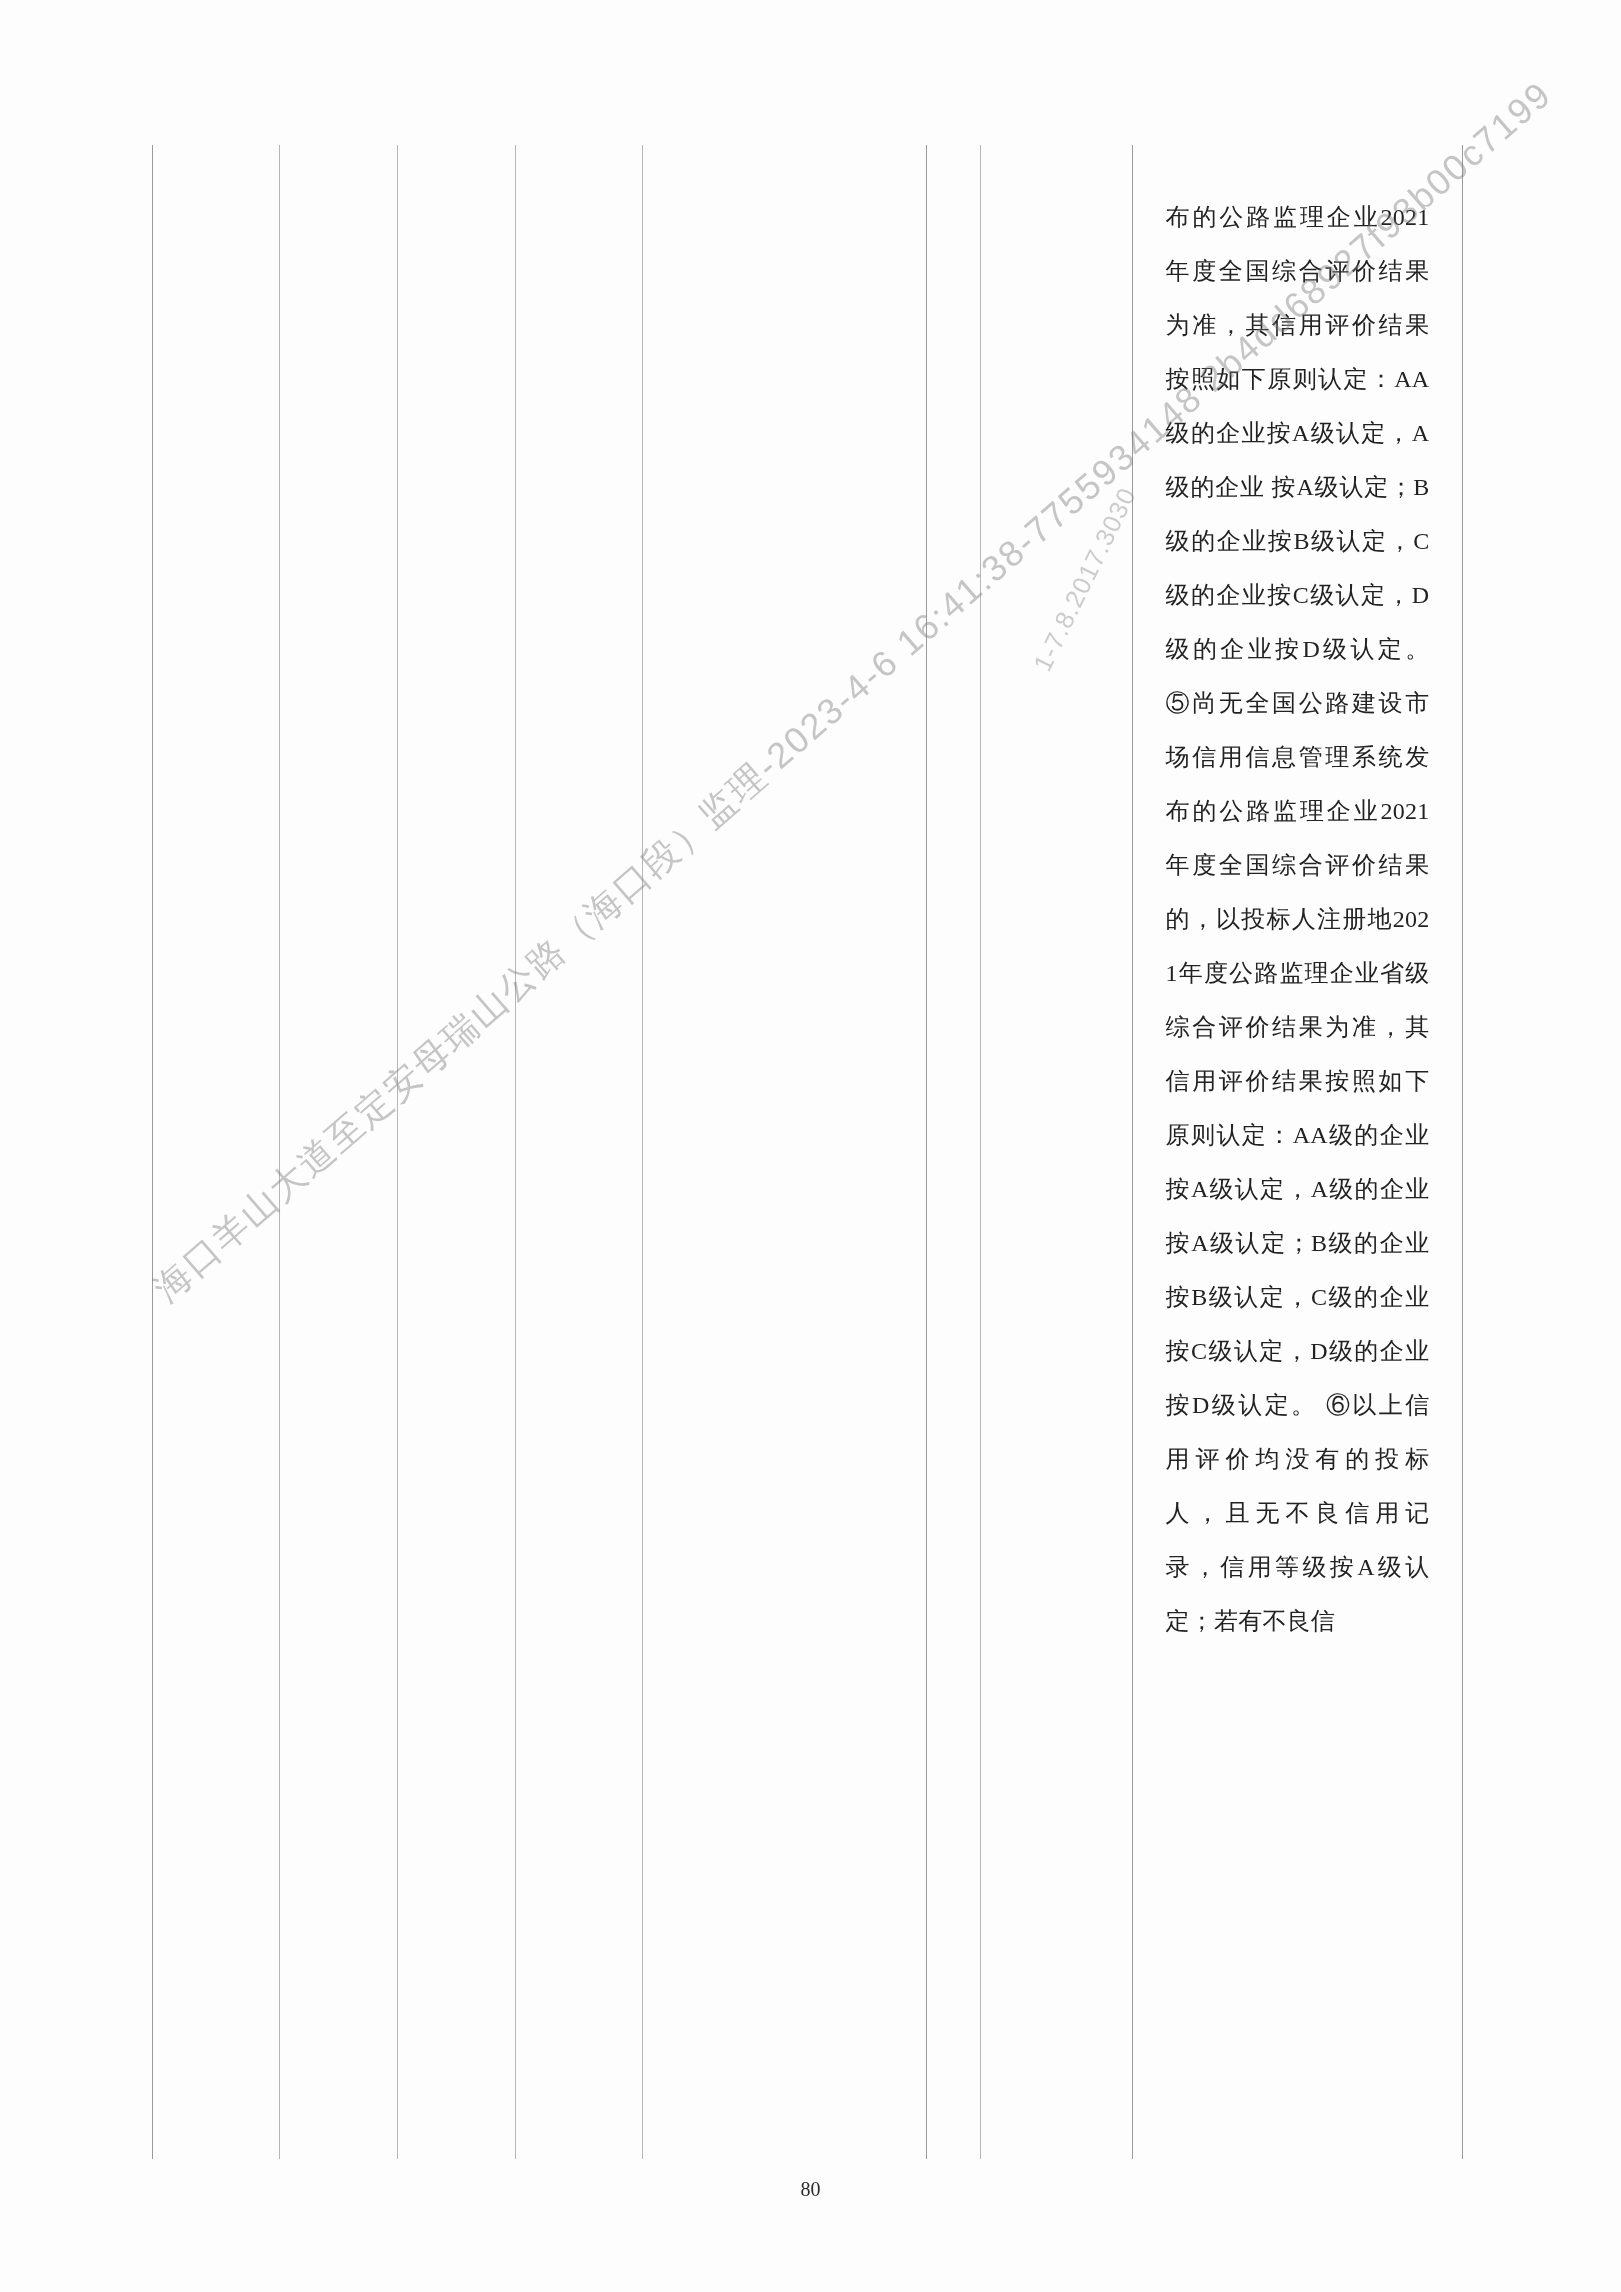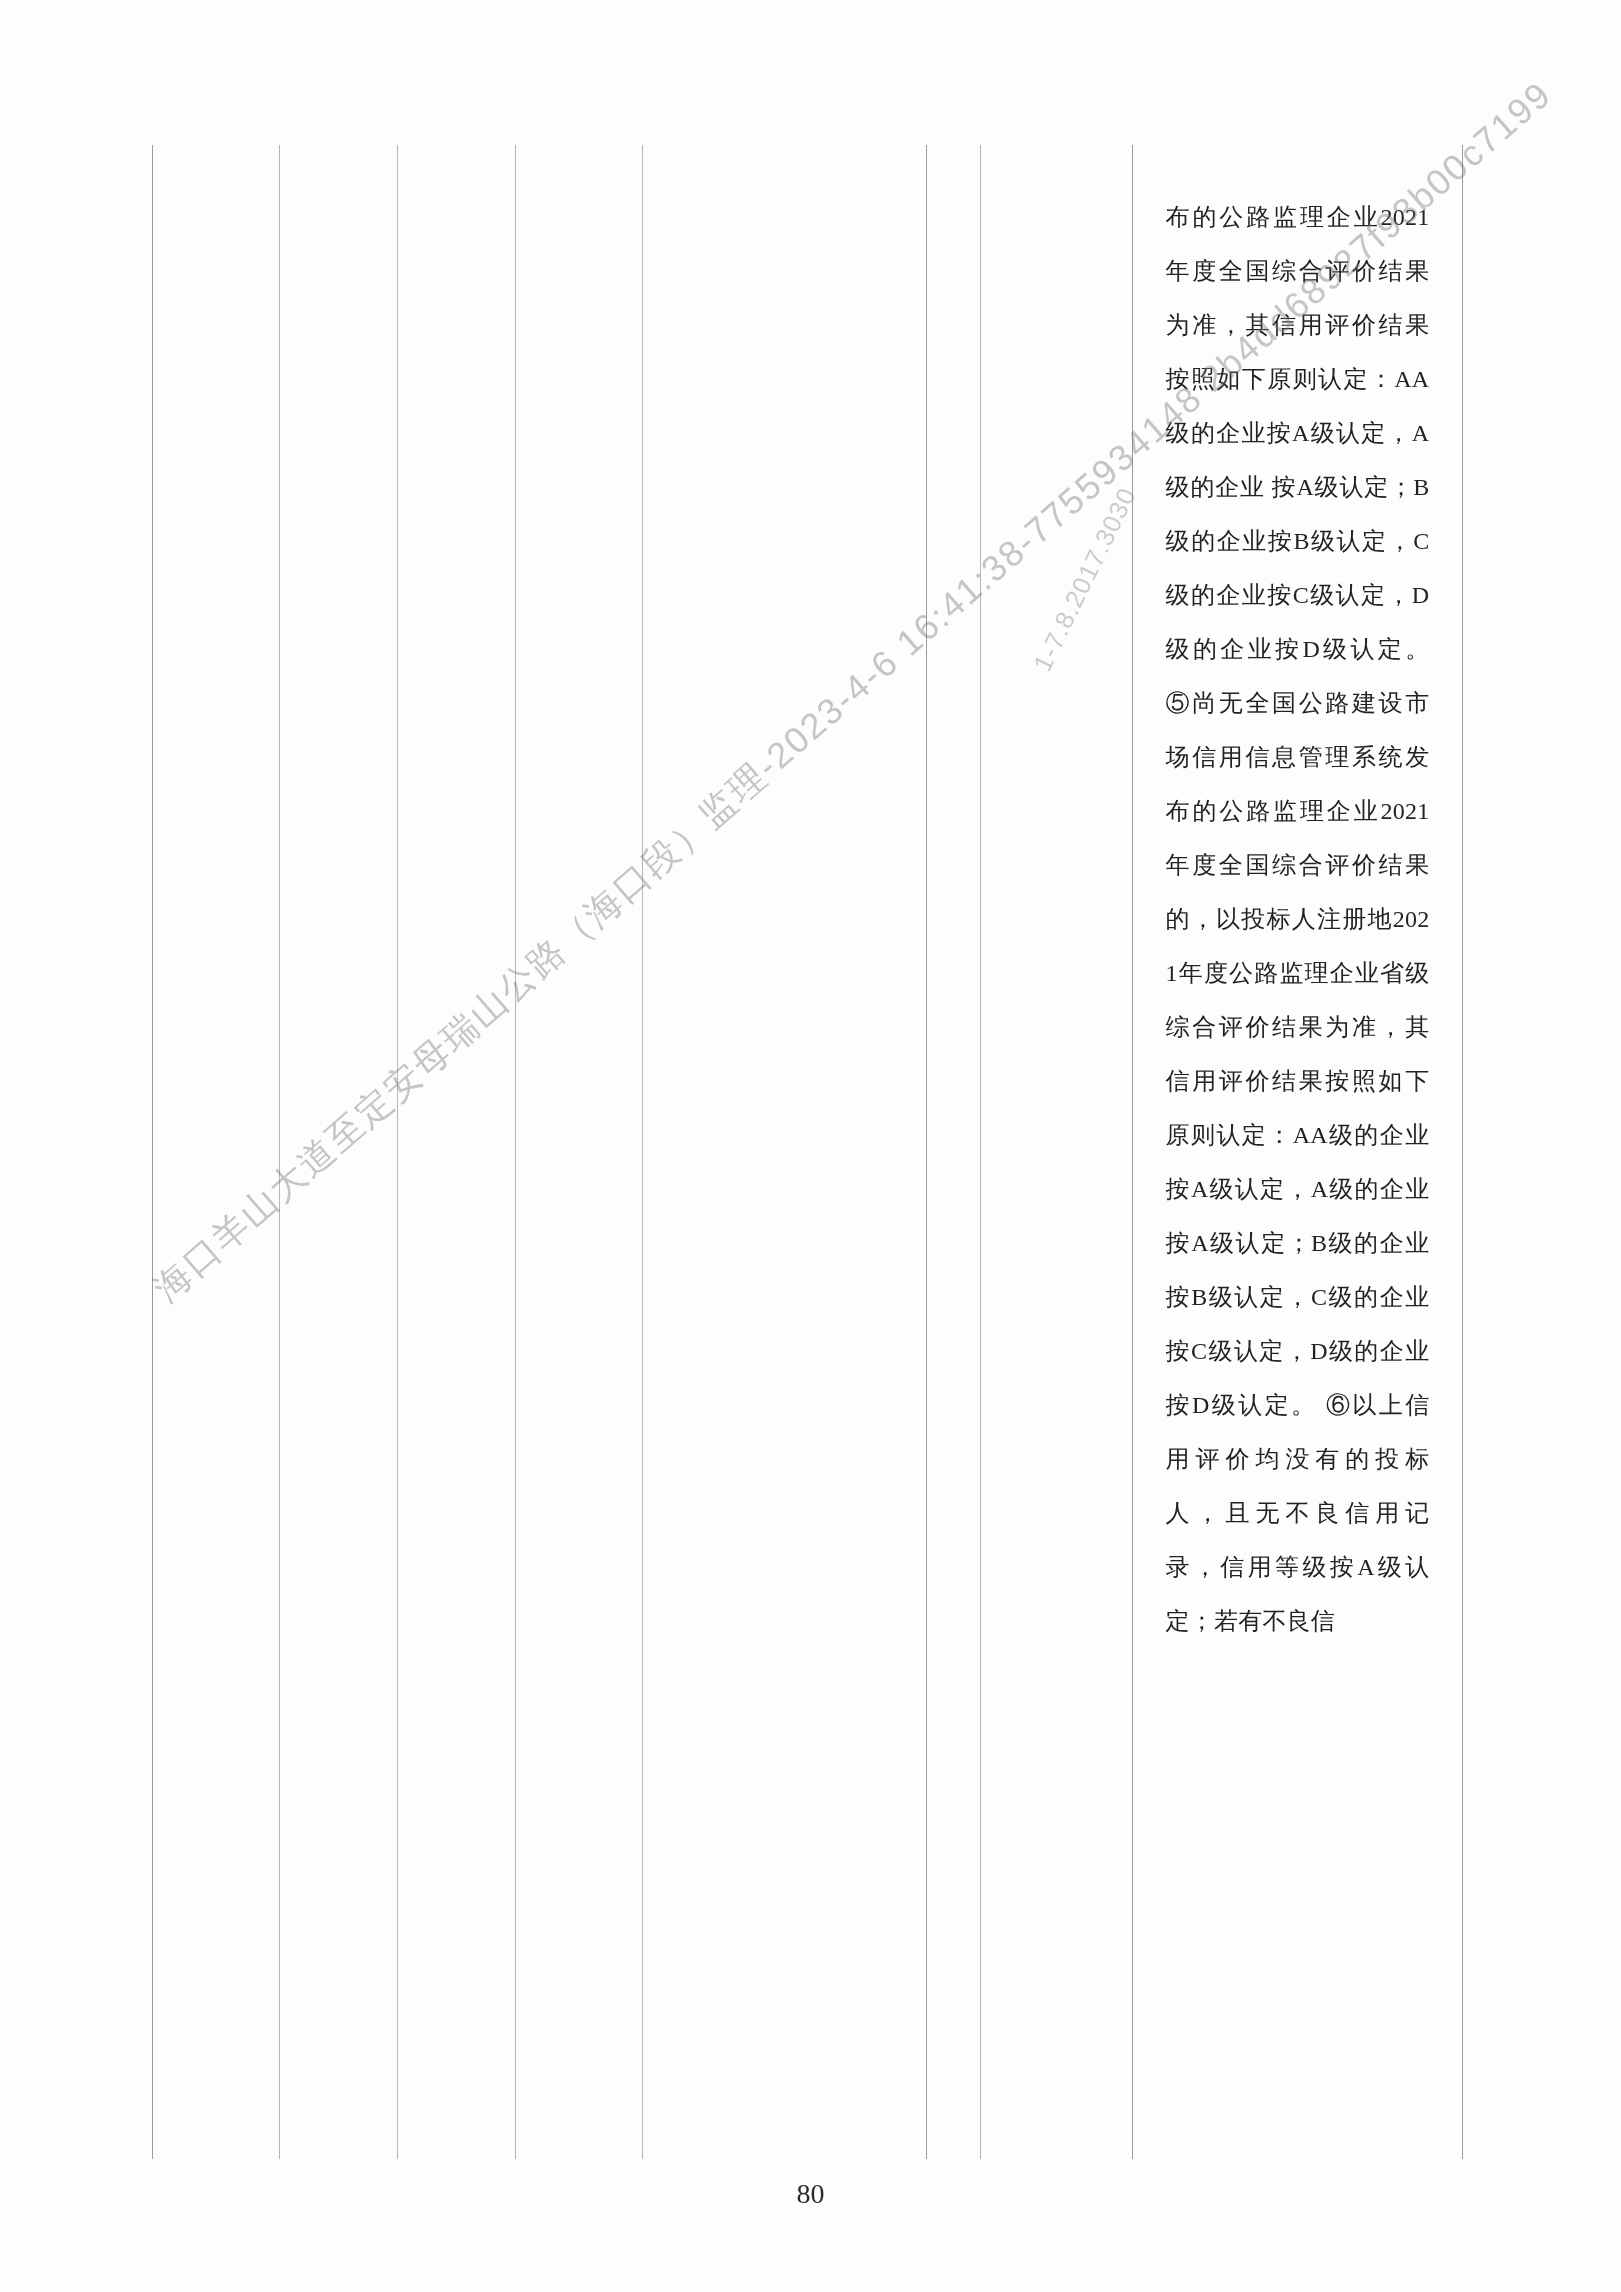--- a/index.html
+++ b/index.html
@@ -62,21 +62,21 @@
   }
 
   
   .page-number {
     position: absolute;
     left: 0;
     right: 0;
     top: 2178px;
     text-align: center;
     font-family: "Liberation Serif", serif;
-    font-size: 28px;
+    font-size: 20px;
     color: #2b2b2b;
   }
 
   
   .wm {
     position: absolute;
     color: rgba(120,120,120,0.42);
     font-family: "Liberation Sans", sans-serif;
     white-space: nowrap;
     pointer-events: none;

